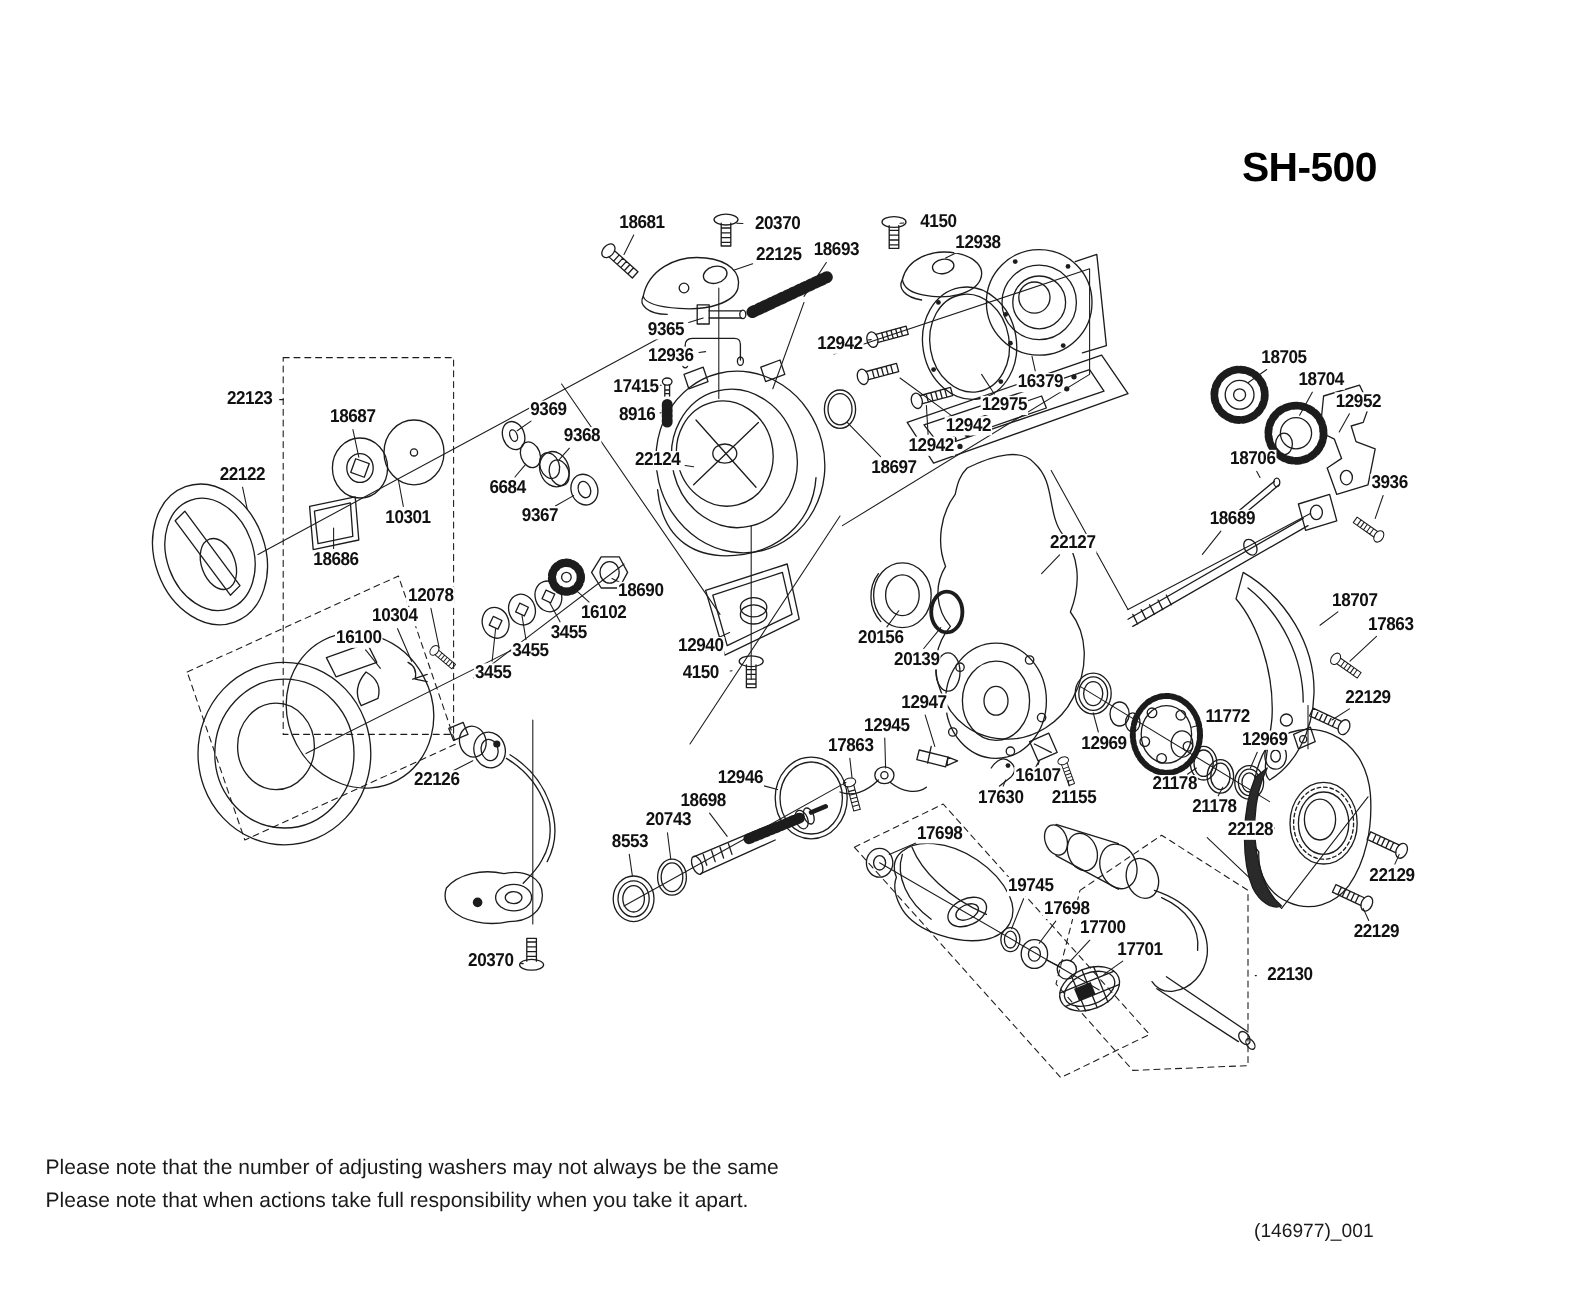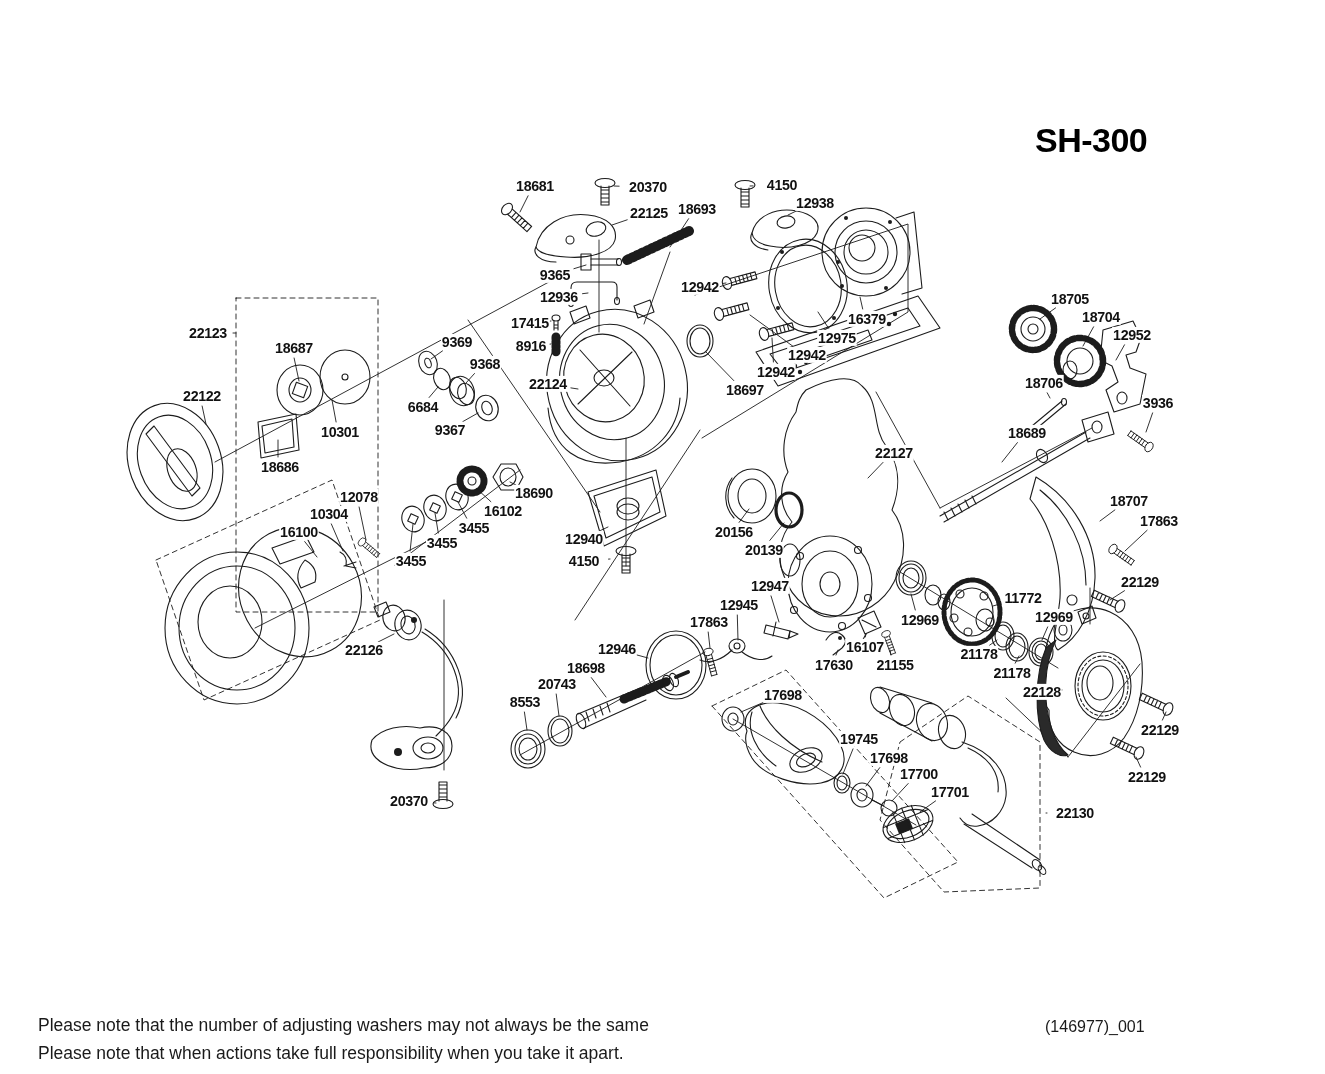--- a/index.html
+++ b/index.html
@@ -5,21 +5,21 @@
   html,body{margin:0;padding:0;background:#888;}
   #page{position:relative;width:1325px;height:1074px;background:#ffffff;overflow:hidden;
         font-family:"Liberation Sans",sans-serif;}
   #artwork{position:absolute;left:0;top:0;z-index:1;}
   #label-layer{position:absolute;left:2px;top:0;width:100%;height:100%;z-index:2;pointer-events:none;font-weight:bold;}
   .part-label{position:absolute;transform:translate(-50%,-50%) scaleX(0.92);
       font-size:15.5px;letter-spacing:-0.4px;color:#111;background:#fff;
       padding:0 1px;line-height:1.05;white-space:nowrap;}
   #page-title{position:absolute;left:1035px;top:121px;font-size:34px;font-weight:bold;
       color:#000;letter-spacing:-0.5px;z-index:3;}
-  #notes{position:absolute;left:38px;top:1011px;font-size:17.5px;color:#1a1a1a;
+  #notes{position:absolute;left:38px;top:958px;font-size:17.5px;color:#1a1a1a;
       line-height:28px;z-index:3;}
   #doc-code{position:absolute;left:1045px;top:1018px;font-size:16px;color:#1a1a1a;z-index:3;}
   .art{stroke:#1c1c1c;fill:none;stroke-width:1.1;stroke-linecap:round;stroke-linejoin:round;}
   .thin{stroke-width:0.9;}
   .dash{stroke-dasharray:5 4;}
   .blk{fill:#1c1c1c;stroke:none;}
 </style>
 </head>
 <body>
 
@@ -500,21 +500,21 @@
       <div class="part-label" style="left: 1158px; top: 730px;">22129</div>
       <div class="part-label" style="left: 1145px; top: 777px;">22129</div>
       <div class="part-label" style="left: 781px; top: 695px;">17698</div>
       <div class="part-label" style="left: 857px; top: 739px;">19745</div>
       <div class="part-label" style="left: 887px; top: 758px;">17698</div>
       <div class="part-label" style="left: 917px; top: 774px;">17700</div>
       <div class="part-label" style="left: 948px; top: 792px;">17701</div>
       <div class="part-label" style="left: 1073px; top: 813px;">22130</div>
     </div>
 
-  <div id="page-title">SH-300</div>
+  <div id="page-title">SH-500</div>
 
   <div id="notes">
     <div>Please note that the number of adjusting washers may not always be the same</div>
     <div>Please note that when actions take full responsibility when you take it apart.</div>
   </div>
 
   <div id="doc-code">(146977)_001</div>
 </div>
 
 </body></html>

